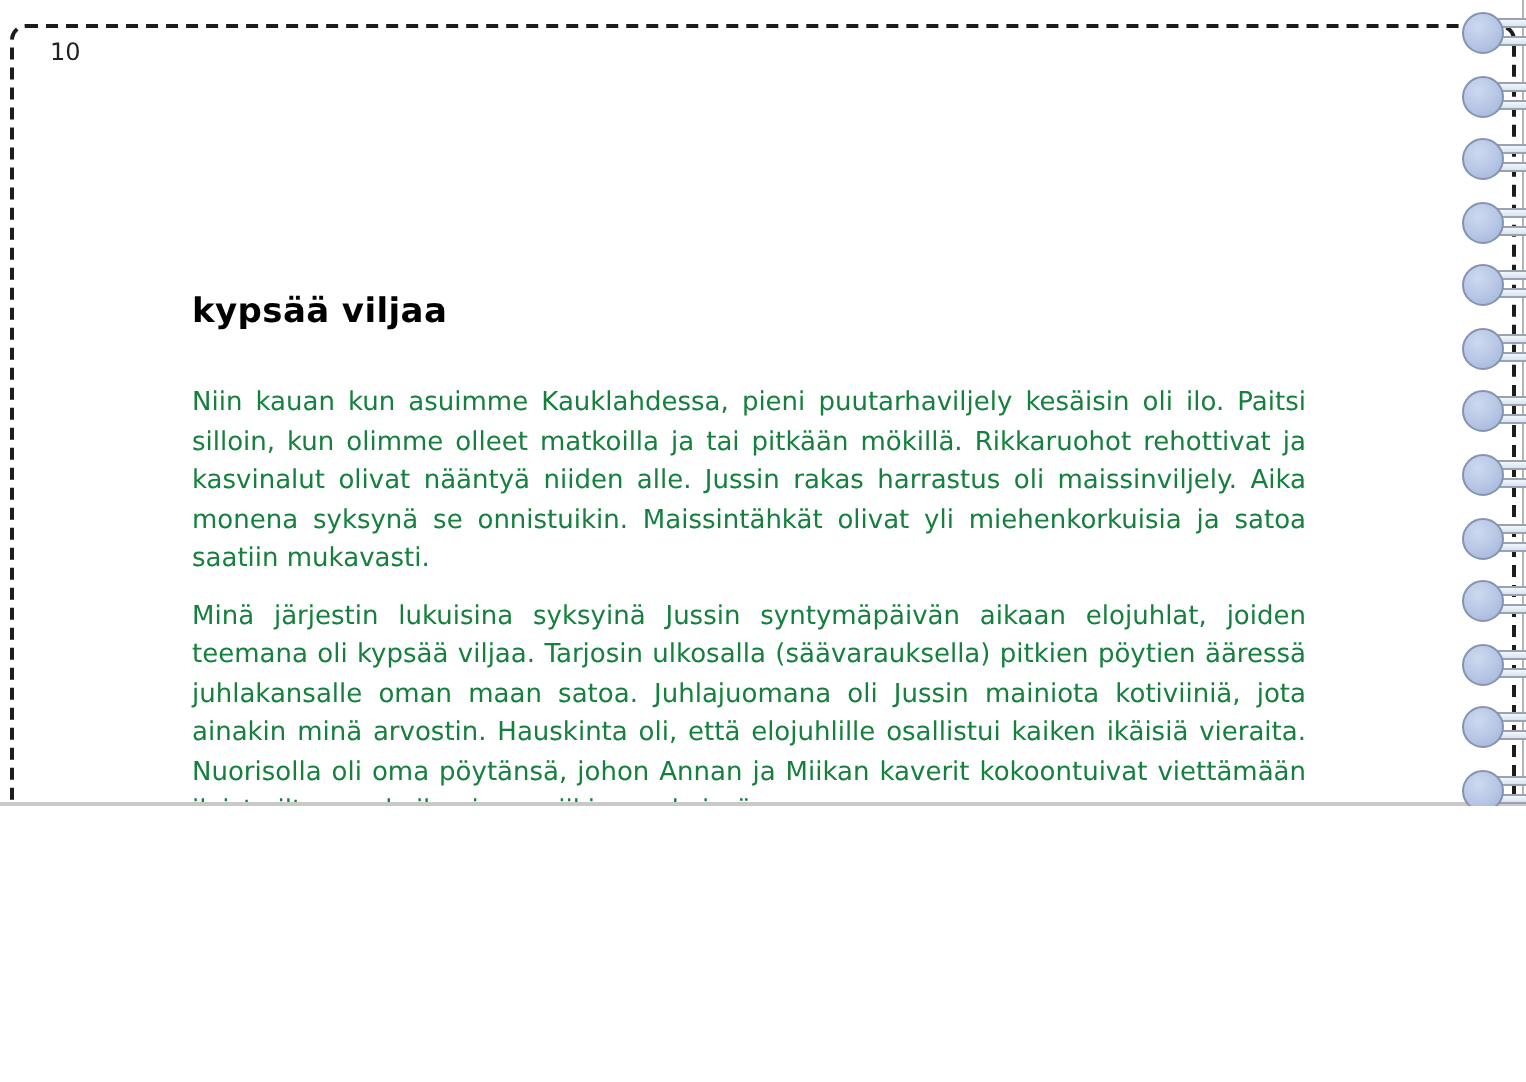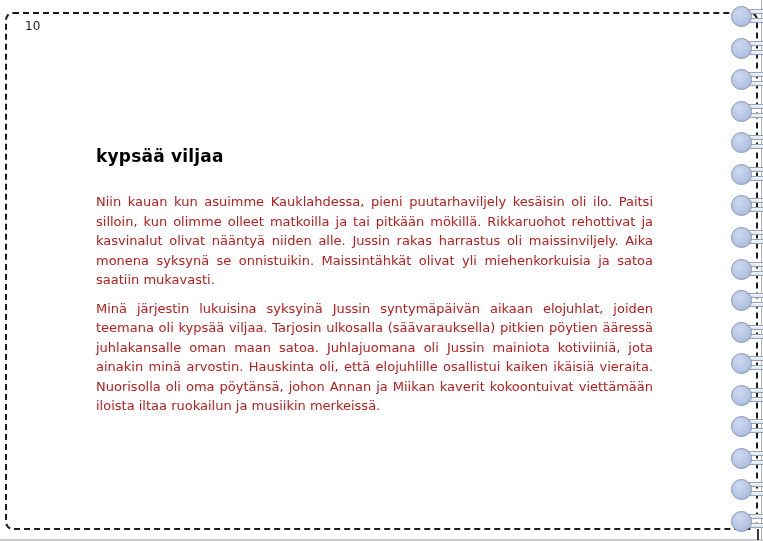--- a/index.html
+++ b/index.html
@@ -4,21 +4,21 @@
 <style>
   html, body {
     margin: 0;
     padding: 0;
     background: #ffffff;
     font-family: "DejaVu Sans", "Liberation Sans", sans-serif;
   }
   .stage {
     position: relative;
     width: 763px;
-    height: 541px;
+    height: 403px;
     background: #ffffff;
     overflow: hidden;
   }
   
   .border-rect {
     position: absolute;
     left: 5px;
     top: 12px;
     width: 753px;
     height: 518px;
@@ -44,21 +44,21 @@
     font-size: 17px;
     line-height: 20px;
     font-weight: bold;
     color: #000000;
     margin: 0 0 26px 0;
     letter-spacing: 0.2px;
   }
   .content p {
     font-size: 13px;
     line-height: 19.5px;
-    color: #b91c1c;
+    color: #15803d;
     text-align: justify;
     margin: 0 0 9px 0;
   }
   
   .spiral {
     position: absolute;
     left: 0; top: 0;
     width: 763px; height: 541px;
     pointer-events: none;
   }

